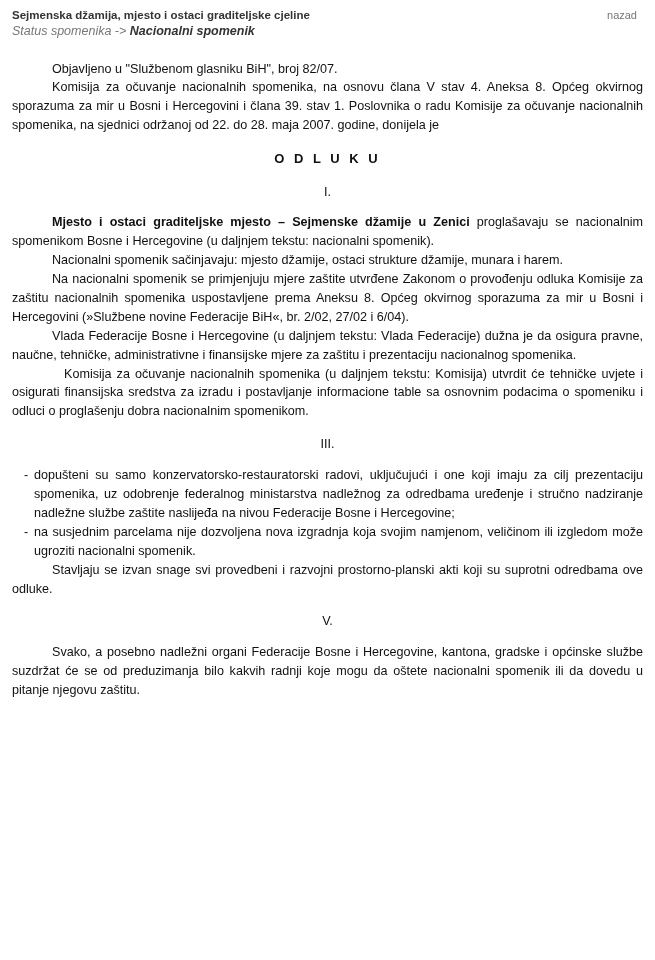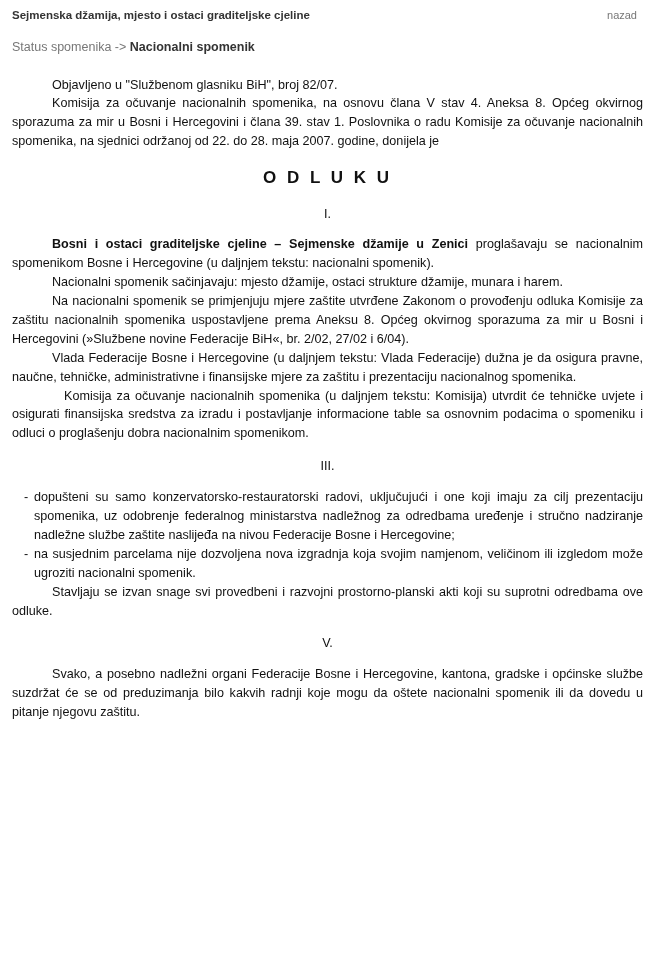--- a/index.html
+++ b/index.html
@@ -33,23 +33,24 @@
     max-width: 420px;
   }
   .back-link {
     font-size: 11px;
     color: #777777;
     text-decoration: none;
     padding-top: 1px;
     padding-right: 6px;
   }
   .status-line {
-    margin-top: 16px;
+    margin-top: 0;
     font-size: 12.5px;
     color: #777777;
+    font-style: italic;
   }
   .status-line .status-strong {
     color: #333333;
     font-weight: bold;
   }
   .content {
     margin-top: 22px;
     font-size: 12.6px;
     line-height: 1.5;
     text-align: justify;
@@ -64,21 +65,21 @@
   }
   .center {
     text-align: center;
     text-indent: 0;
     margin-top: 14px;
     margin-bottom: 14px;
   }
   .odluku {
     font-weight: bold;
     letter-spacing: 3px;
-    font-size: 17px;
+    font-size: 13px;
   }
   .roman {
     text-align: center;
     text-indent: 0;
     margin-top: 14px;
     margin-bottom: 12px;
     font-size: 12.6px;
   }
   b, strong { font-weight: bold; }
   .dash-list {
@@ -119,21 +120,21 @@
   <div class="content">
 
     <p class="para">Objavljeno u "Službenom glasniku BiH", broj 82/07.</p>
     <p class="para">Komisija za očuvanje nacionalnih spomenika, na osnovu člana V stav 4. Aneksa 8. Općeg okvirnog sporazuma za mir u Bosni i Hercegovini i člana 39. stav 1. Poslovnika o radu Komisije za očuvanje nacionalnih spomenika, na sjednici održanoj od  22. do 28.  maja 2007. godine, donijela je</p>
 
     <p class="center odluku">O D L U K U</p>
 
     <p class="roman">I.</p>
 
     <p class="para">
-      <b>Bosni i ostaci graditeljske cjeline – Sejmenske džamije u Zenici</b><span> proglašavaju se nacionalnim spomenikom Bosne i Hercegovine (u daljnjem tekstu: nacionalni spomenik).</span>
+      <b>Mjesto i ostaci graditeljske mjesto – Sejmenske džamije u Zenici</b><span> proglašavaju se nacionalnim spomenikom Bosne i Hercegovine (u daljnjem tekstu: nacionalni spomenik).</span>
     </p>
     <p class="para">Nacionalni spomenik sačinjavaju: mjesto džamije, ostaci strukture džamije, munara i harem.</p>
     <p class="para">Na nacionalni spomenik se primjenjuju mjere zaštite utvrđene Zakonom o provođenju odluka Komisije za zaštitu nacionalnih spomenika uspostavljene prema Aneksu 8. Općeg okvirnog sporazuma za mir u Bosni i Hercegovini (»Službene novine Federacije BiH«, br. 2/02, 27/02 i 6/04).</p>
 
 
     <p class="para">Vlada Federacije Bosne i Hercegovine (u daljnjem tekstu: Vlada Federacije) dužna je da osigura pravne, naučne, tehničke, administrativne i finansijske mjere za zaštitu i prezentaciju nacionalnog spomenika.</p>
     <p class="para indent-small">Komisija za očuvanje nacionalnih spomenika (u daljnjem tekstu: Komisija) utvrdit će tehničke uvjete i osigurati finansijska sredstva za izradu i postavljanje informacione table sa osnovnim podacima o spomeniku i odluci o proglašenju dobra nacionalnim spomenikom.</p>
 
     <p class="roman">III.</p>
 

